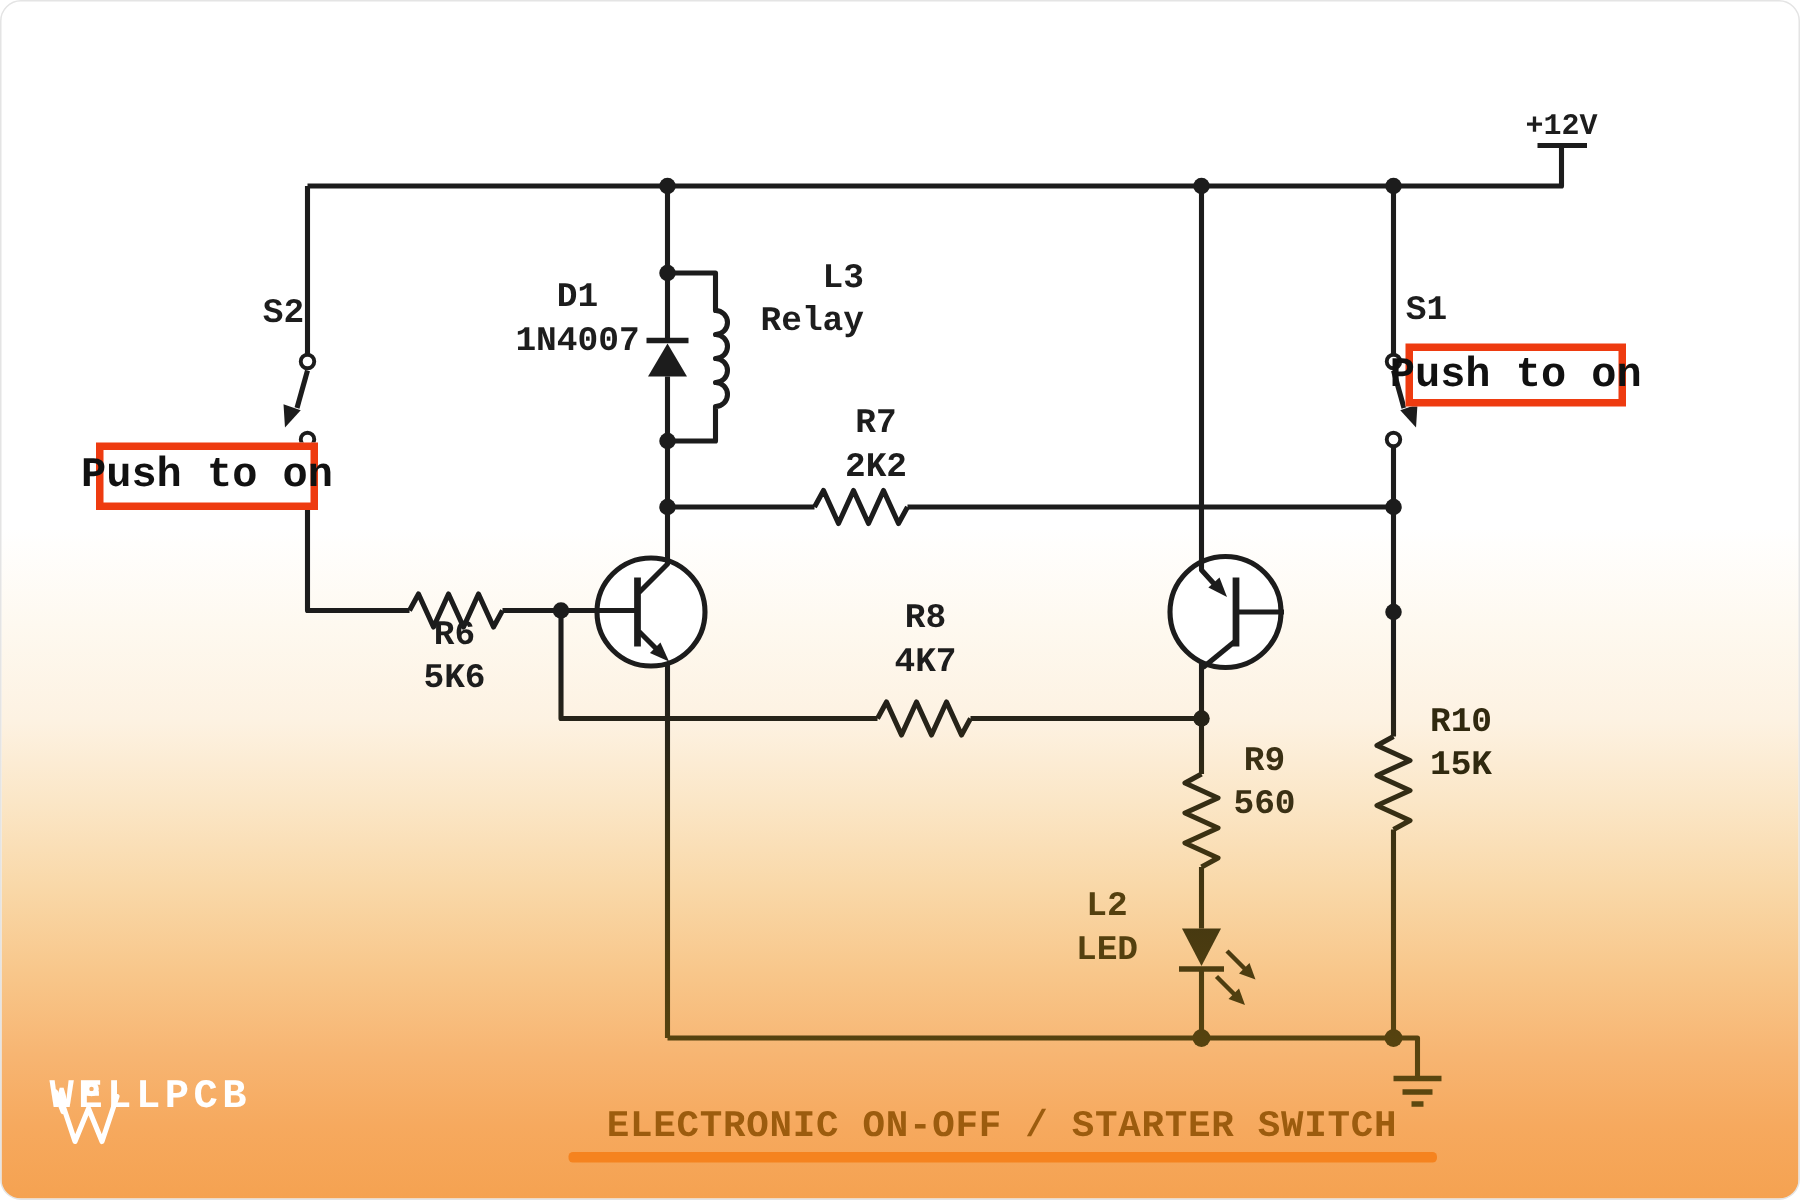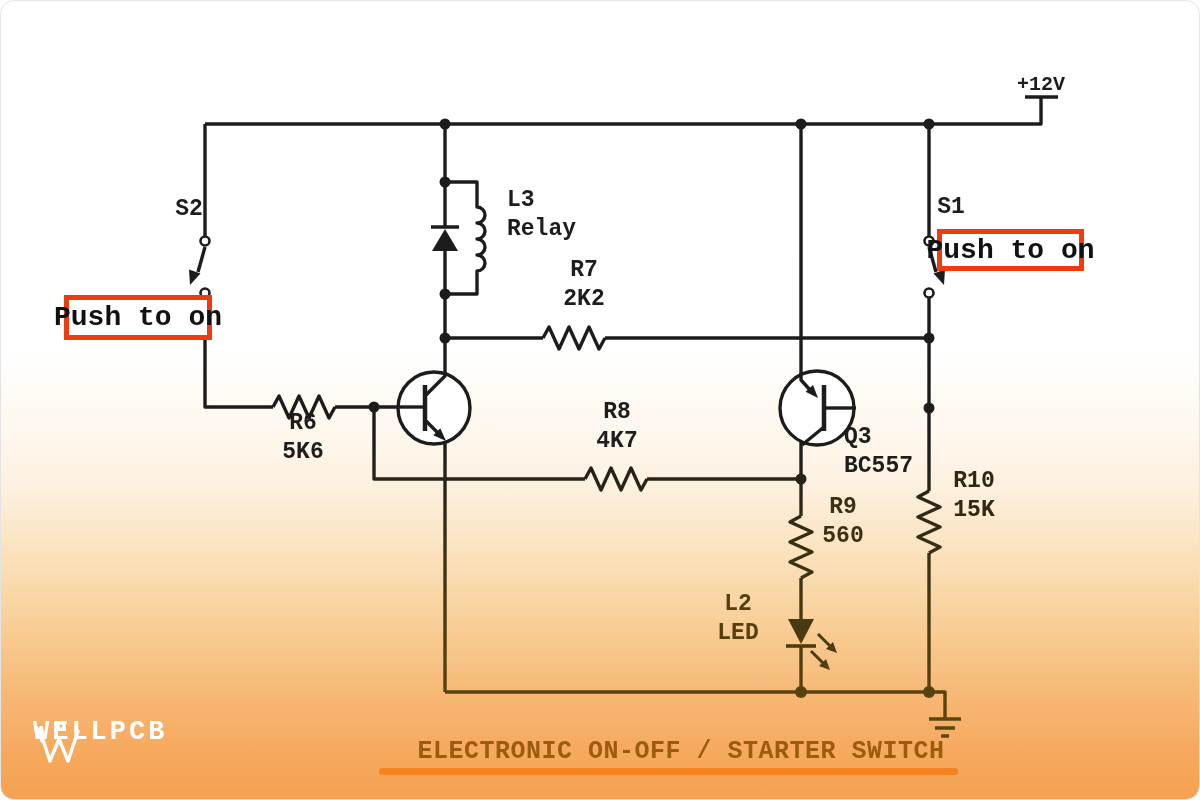--- a/index.html
+++ b/index.html
@@ -11,32 +11,31 @@
       #fbe6c6 67%, #f9d8a8 74%, #f8c78b 81%, #f7b572 88%,
       #f6a95e 94%, #f5a251 100%);
     font-family:Liberation Mono, monospace;
   }
   svg{position:absolute;left:0;top:0;}
   .lbl{
     position:absolute;transform:translate(-50%,-50%);
     font-size:23px;font-weight:bold;line-height:1.26;color:#1d1d1d;
     text-align:center;white-space:nowrap;
   }
-  .lbl.left{transform:translate(0,-50%);text-align:left;margin-top:15px;}
+  .lbl.left{transform:translate(0,-50%);text-align:right;}
   .callout{
     position:absolute;background:#ffffff;border:5px solid #ee3b10;
     display:flex;align-items:center;justify-content:center;
     font-size:28px;font-weight:bold;color:#111;white-space:nowrap;
     box-sizing:border-box;
   }
   #title-text{
     position:absolute;left:667px;top:750px;transform:translate(-50%,-50%);
     font-size:25px;font-weight:bold;letter-spacing:0.5px;color:#9c5c0e;
     white-space:nowrap;
-    margin-left:13px;
   }
   #title-underline{
     position:absolute;left:378px;top:767px;width:579px;height:7px;
     background:#f5831f;border-radius:3px;
   }
   #brand{
     position:absolute;left:32px;top:716px;display:flex;align-items:center;gap:10px;
   }
   #brand-text{
     color:#ffffff;font-size:27px;font-weight:bold;letter-spacing:3px;
@@ -145,46 +144,46 @@
       <circle cx="800" cy="691" r="6"></circle>
         <circle cx="928" cy="691" r="6"></circle>
     </g>
   </svg>
 
   <div class="lbl" style="left:1040px;top:84px;font-size:20px">+12V</div>
 
   <div class="lbl" style="left:188px;top:208px">S2</div>
   <div class="lbl" style="left:950px;top:206px">S1</div>
 
+  <div class="lbl" style="left:384px;top:212px">
+    <div>D1</div>
+    <div>1N4007</div>
+  </div>
 
   <div class="lbl left" style="left:506px;top:199px">
     <div>L3</div>
     <div>Relay</div>
   </div>
 
-  <div class="lbl" style="left:583px;top:284px">
+  <div class="lbl" style="left:583px;top:296px">
     <div>R7</div>
     <div>2K2</div>
   </div>
 
 
   <div class="lbl" style="left:302px;top:437px">
     <div>R6</div>
     <div>5K6</div>
   </div>
 
   <div class="lbl" style="left:616px;top:426px">
     <div>R8</div>
     <div>4K7</div>
   </div>
 
-  <div class="lbl left" style="left:843px;top:436px">
-    <div>Q3</div>
-    <div>BC557</div>
-  </div>
 
   <div class="lbl" style="left:842px;top:521px;color:#3a3014">
     <div>R9</div>
     <div>560</div>
   </div>
 
   <div class="lbl" style="left:973px;top:495px;color:#30290f">
     <div>R10</div>
     <div>15K</div>
   </div>

